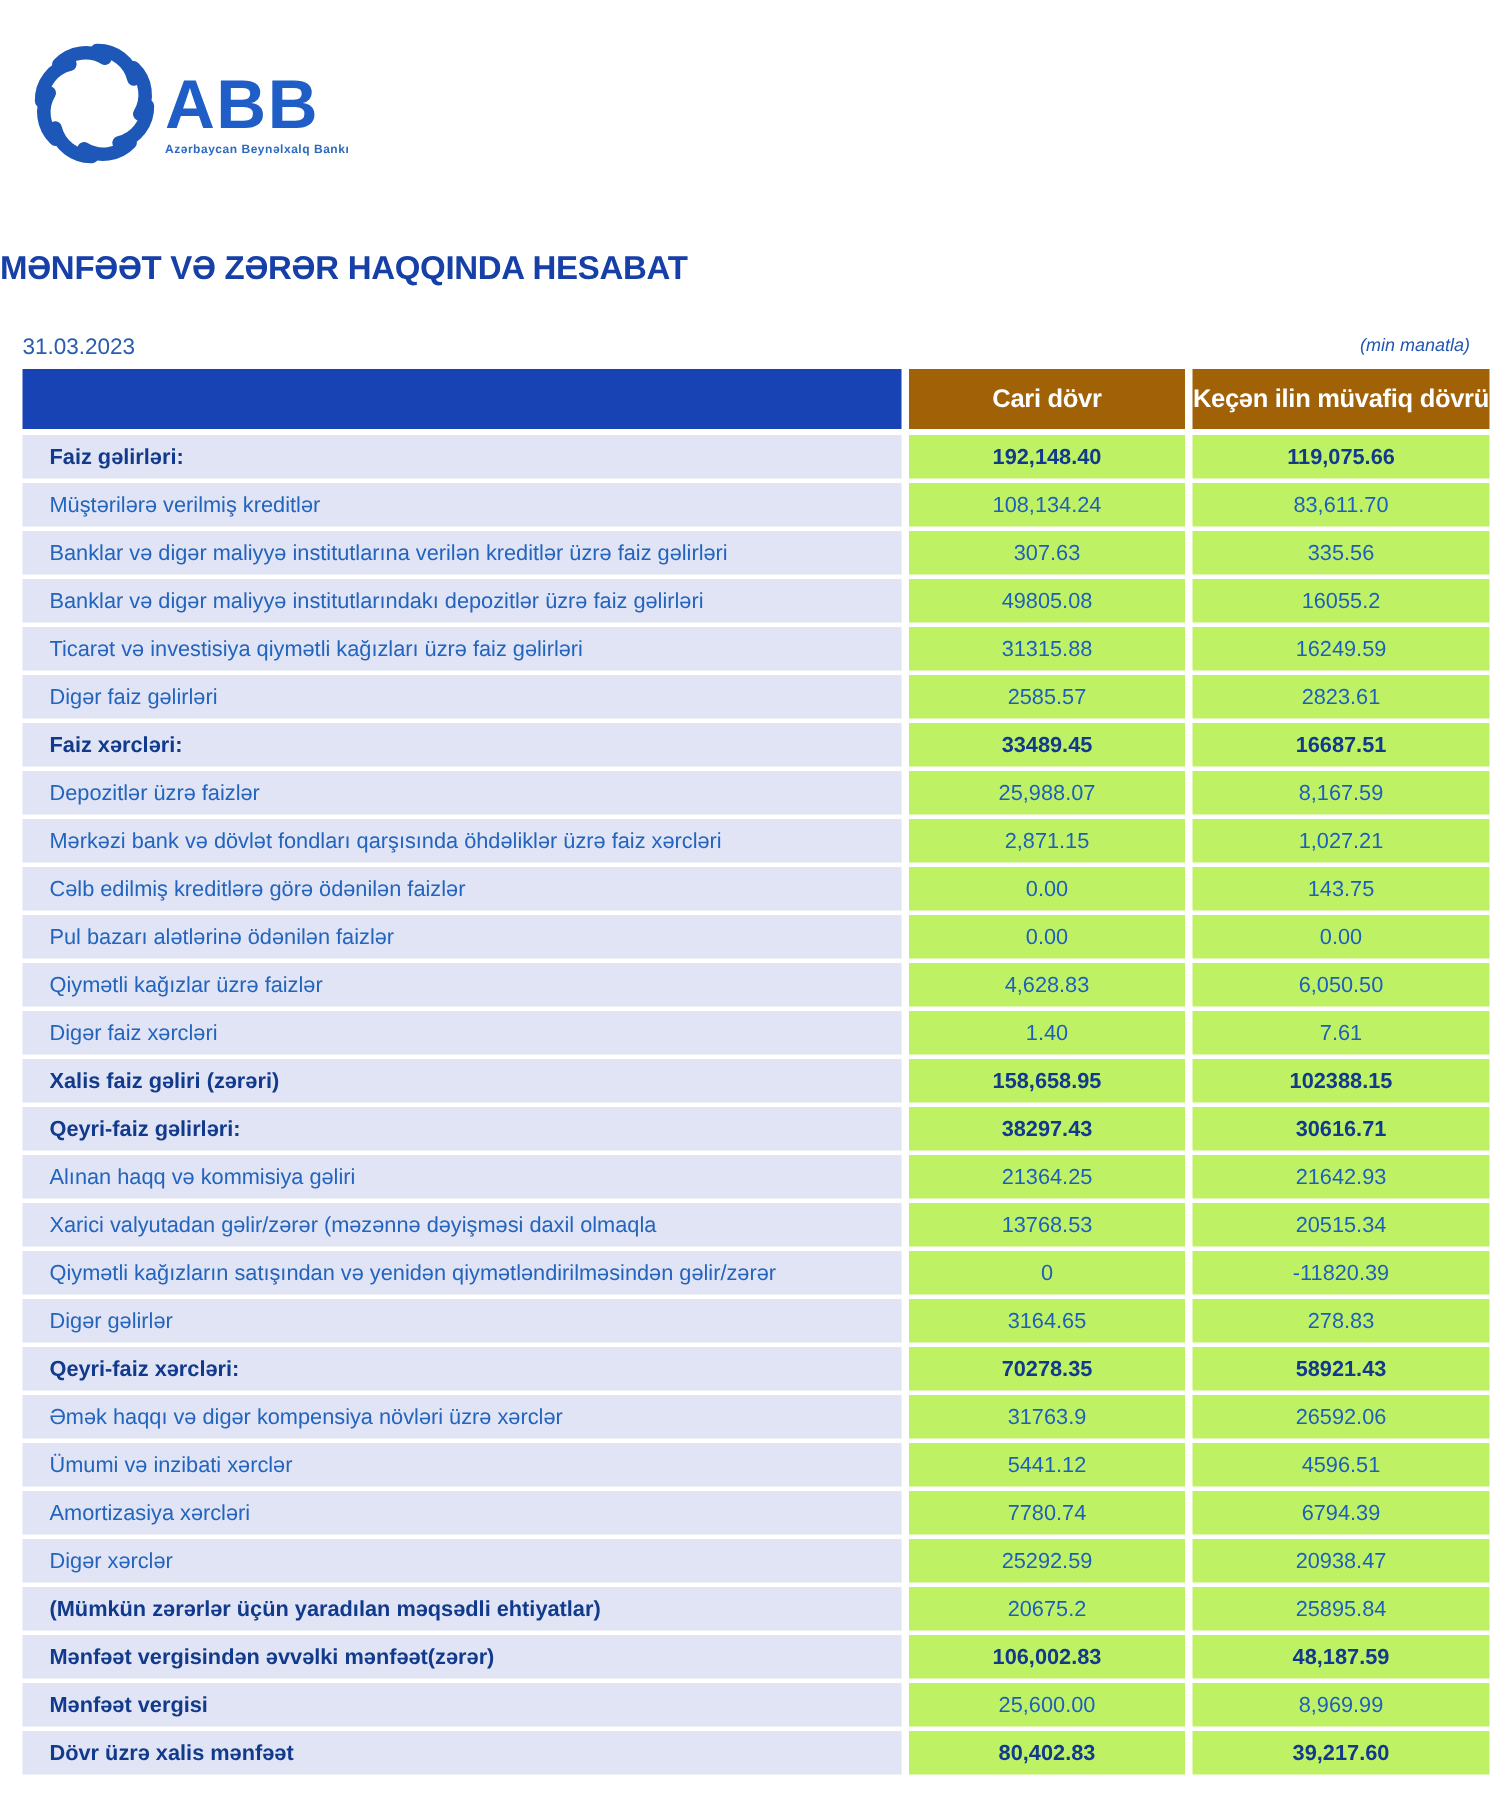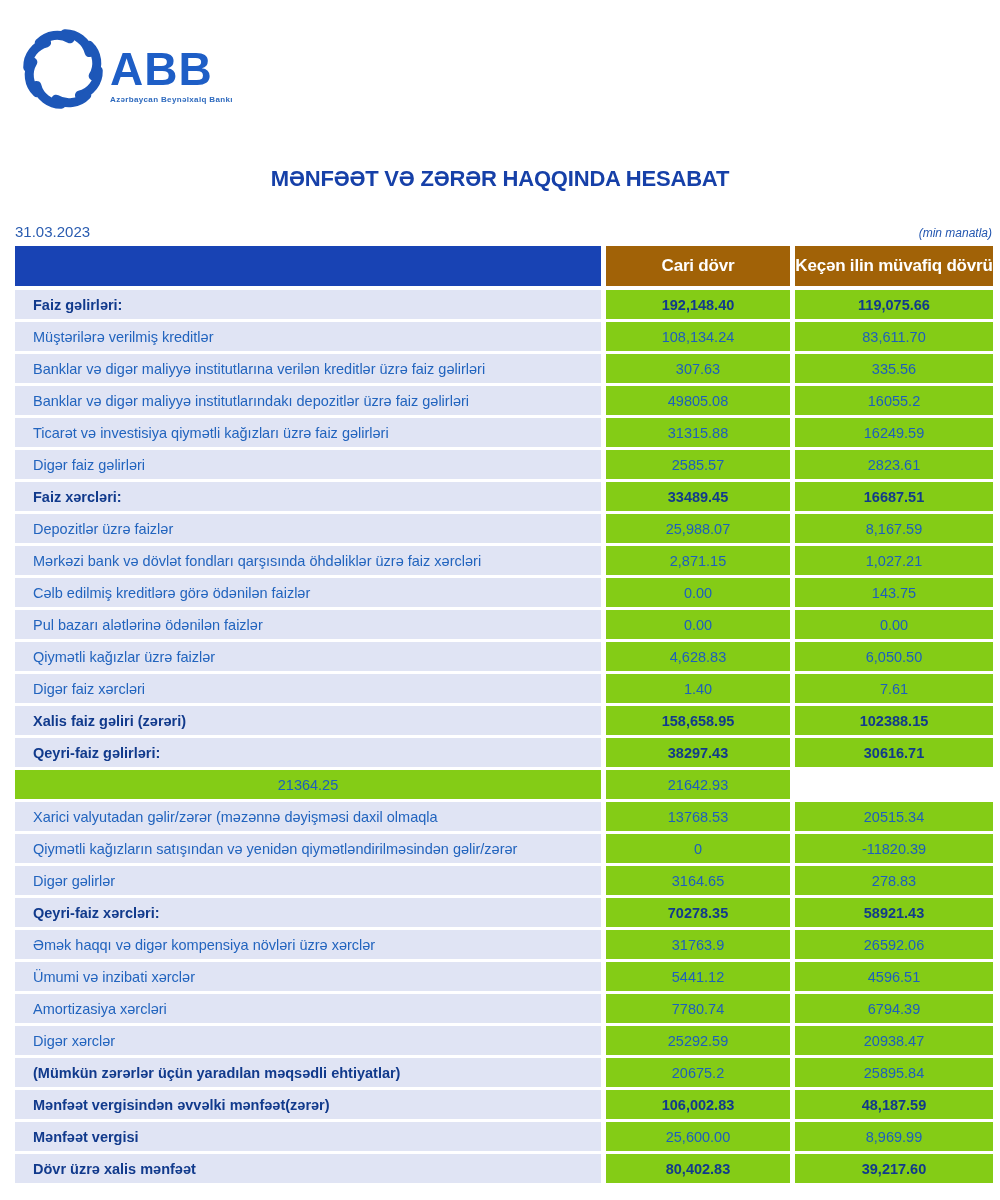--- a/index.html
+++ b/index.html
@@ -12,26 +12,26 @@
 
   
   .logo-row { display:flex; align-items:flex-start; padding:28px 0 0 22px; }
   .swirl { width:82px; height:82px; flex:0 0 auto; }
   .logo-text { margin-left:6px; margin-top:20px; }
   .logo-abb { font-size:46px; font-weight:bold; color:#1e5ec6; line-height:0.95; letter-spacing:1px; }
   .logo-sub { font-size:8px; font-weight:bold; color:#2e6abe; margin-top:3px; letter-spacing:0.35px; }
 
   
   .title {
-    margin:56px 0 0 0; text-align:center;
+    margin:56px 0 0 0; text-align:left;
     font-size:22px; font-weight:bold; color:#1640a8; letter-spacing:-0.2px;
   }
   .meta-row {
-    display:flex; justify-content:space-between; align-items:flex-end;
-    margin:31px 8px 6px 15px;
+    display:flex; justify-content:space-between; align-items:flex-start;
+    margin:31px 20px 6px 15px;
   }
   .date { color:#2a5cb0; font-size:15px; font-weight:500; }
   .unit { color:#2356b0; font-size:12px; font-style:italic; }
 
   
   .table { margin:0 7px 0 15px; width:978px; }
   .thead, .tr {
     display:grid;
     grid-template-columns:586px 184px 198px;
     column-gap:5px;
@@ -40,21 +40,21 @@
   .th-label { background:#1843b4; }
   .th-val {
     background:#a16207; color:#ffffff; font-weight:bold; font-size:17px;
     display:flex; align-items:center; justify-content:center; letter-spacing:-0.2px;
     white-space:nowrap;
   }
   .tbody { margin-top:4px; display:grid; row-gap:3px; }
   .tr { height:29px; }
   .td { display:flex; align-items:center; font-size:14.5px; overflow:hidden; white-space:nowrap; }
   .td-label { background:#e0e4f4; padding-left:18px; color:#2264be; }
-  .td-val  { background:#84cc16; justify-content:center; color:#1d5fbd; }
+  .td-val  { background:#bef264; justify-content:center; color:#1d5fbd; }
   .bold { font-weight:bold; color:#113a8c; }
 </style>
 </head>
 <body>
 
 <div class="page">
 
   <div class="logo-row">
     <svg class="swirl" viewBox="-50 -50 100 100" aria-hidden="true">
       <defs>
@@ -173,20 +173,21 @@
     <div class="td td-val bold">102388.15</div>
   </div>
 
   <div class="tr">
     <div class="td td-label bold">Qeyri-faiz gəlirləri:</div>
     <div class="td td-val bold">38297.43</div>
     <div class="td td-val bold">30616.71</div>
   </div>
 
   <div class="tr">
+    <div class="td td-label">Alınan haqq və kommisiya gəliri</div>
     <div class="td td-val">21364.25</div>
     <div class="td td-val">21642.93</div>
   </div>
 
   <div class="tr">
     <div class="td td-label">Xarici valyutadan gəlir/zərər (məzənnə dəyişməsi daxil olmaqla</div>
     <div class="td td-val">13768.53</div>
     <div class="td td-val">20515.34</div>
   </div>
 

